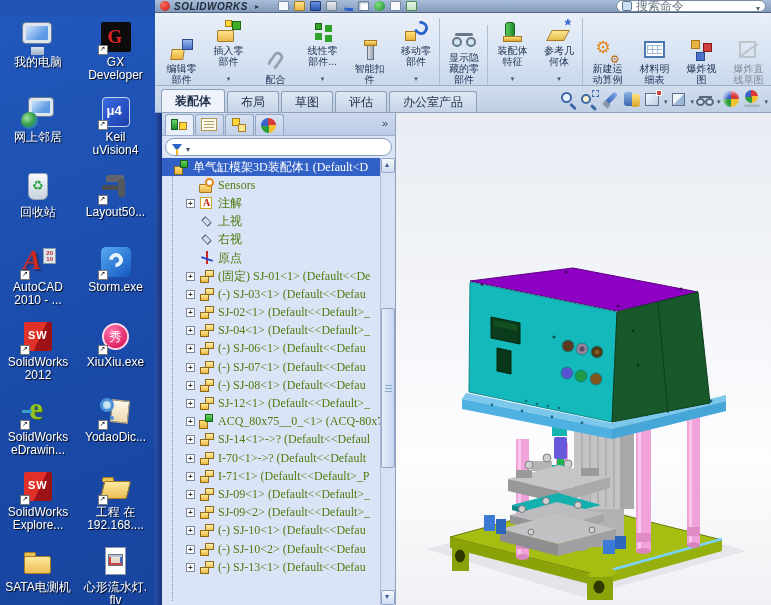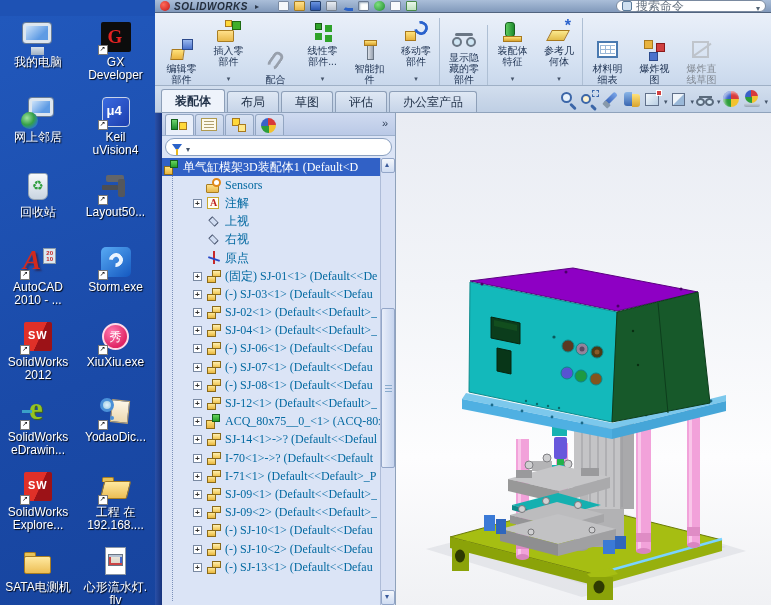--- a/index.html
+++ b/index.html
@@ -160,22 +160,22 @@
   .ptab.i-configurationmanager::after{left:12px;top:9px;width:8px;height:8px;background:#ffe88a;border:1px solid #a8791e}
   .ptab.i-displaymanager::before{left:5px;top:3px;width:15px;height:15px;border-radius:50%;background:conic-gradient(#d83a3a 0 25%,#f2c22e 0 50%,#2d9e3a 0 75%,#3a62c8 0)}
   .pmore{order:99;margin-left:auto;font-size:11px;color:#30405a;align-self:center;padding:0 4px 4px}
   .filter{height:18px;flex:none;margin:2px 3px;background:#fff;border:1px solid #8aa0c0;border-radius:9px;display:flex;align-items:center;padding:0 6px;gap:4px;box-sizing:border-box}
   .funnel{width:0;height:0;border-left:5px solid transparent;border-right:5px solid transparent;border-top:7px solid #2a62c8;position:relative}
   .funnel::after{content:"";position:absolute;left:-1px;top:-2px;width:2px;height:6px;background:#e8b820}
   .farr::before{content:"▾";font-size:8px;color:#44546a}
   .treewrap{flex:1;position:relative;min-height:0}
   .tree{position:absolute;left:0;top:0;right:15px;bottom:0;overflow:hidden;font-family:"Liberation Serif",serif}
   .tree::before{content:"";position:absolute;left:10px;top:10px;bottom:4px;border-left:1px dotted #7c90b8}
-  .trow{height:18.2px;display:flex;align-items:center;padding-left:31px;position:relative;font-size:12px;color:#0369a1;white-space:nowrap;box-sizing:border-box}
-  .trow.root{padding-left:2px}
+  .trow{height:18.2px;display:flex;align-items:center;padding-left:24px;position:relative;font-size:12px;color:#4d7c0f;white-space:nowrap;box-sizing:border-box}
+  .trow.root{padding-left:12px}
   .trow.selected{background:#3161c6;color:#fff}
   .exp{width:9px;height:9px;flex:none;margin-right:4px;border:1px solid #7a8aa2;background:#fff;position:relative;visibility:hidden;box-sizing:border-box;z-index:1}
   .trow.expand .exp{visibility:visible}
   .exp::before{content:"+";position:absolute;left:0;top:-1px;width:7px;font:bold 8px/9px "Liberation Mono",monospace;color:#333;text-align:center}
   .gi{width:16px;height:15px;flex:none;margin-right:3px;position:relative;z-index:1}
   .gi::before,.gi::after{content:"";position:absolute;box-sizing:border-box}
   .gi.i-assembly::before{left:0;bottom:0;width:9px;height:9px;background:linear-gradient(#ffe27a,#e8b33e);border:1px solid #8a6a1a}
   .gi.i-assembly::after{left:6px;top:0;width:8px;height:8px;background:linear-gradient(#66d45e,#27a02a);border:1px solid #14601c}
   .gi.i-part::before{left:1px;bottom:1px;width:9px;height:7px;background:linear-gradient(#ffe894,#eab83e);border:1px solid #8a6a1a}
   .gi.i-part::after{left:6px;top:1px;width:9px;height:7px;background:linear-gradient(#fff0b0,#f0c654);border:1px solid #8a6a1a}
@@ -434,20 +434,28 @@
 
         <div class="rbtn dropdown group-end">
           <span class="ri themed i-reference-geometry">
             <i></i>
           </span>
           <span class="rlbl">参考几
 何体</span>
           <span class="darr"></span>
         </div>
 
+        <div class="rbtn">
+          <span class="ri themed i-motion-study">
+            <i></i>
+          </span>
+          <span class="rlbl">新建运
+动算例</span>
+
+        </div>
 
         <div class="rbtn">
           <span class="ri themed i-bom">
             <i></i>
           </span>
           <span class="rlbl">材料明
 细表</span>
 
         </div>
 

